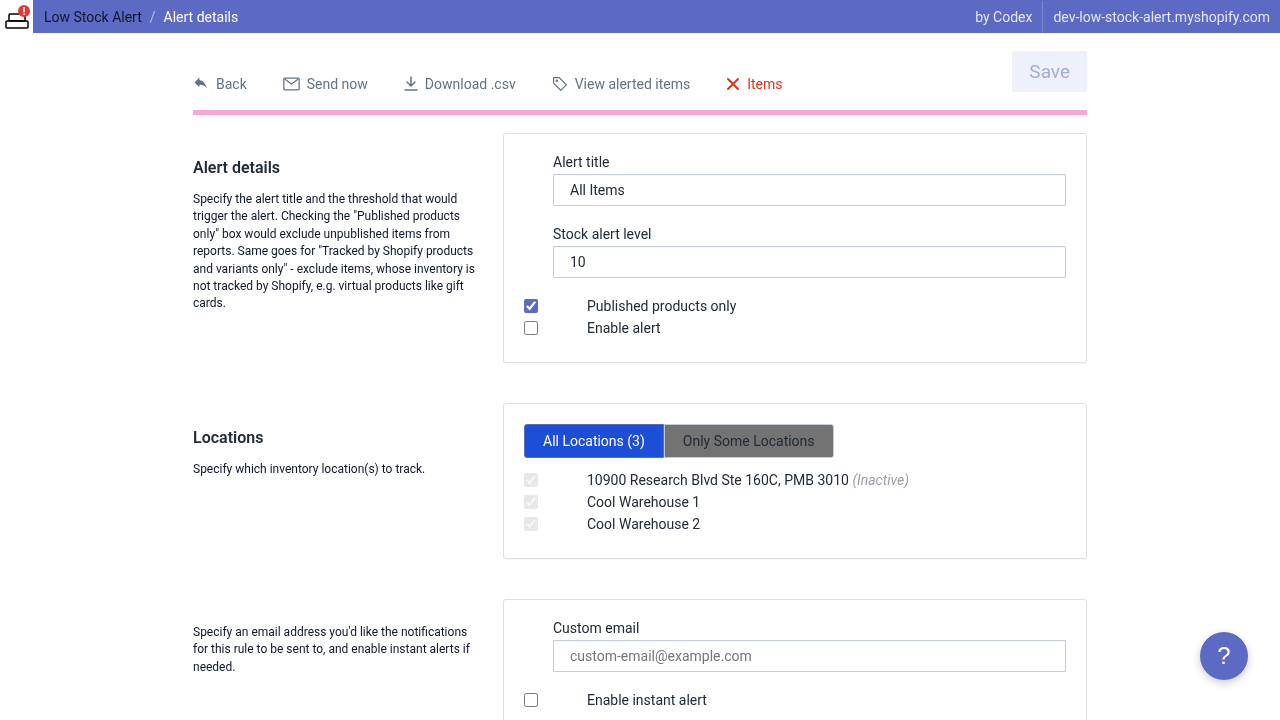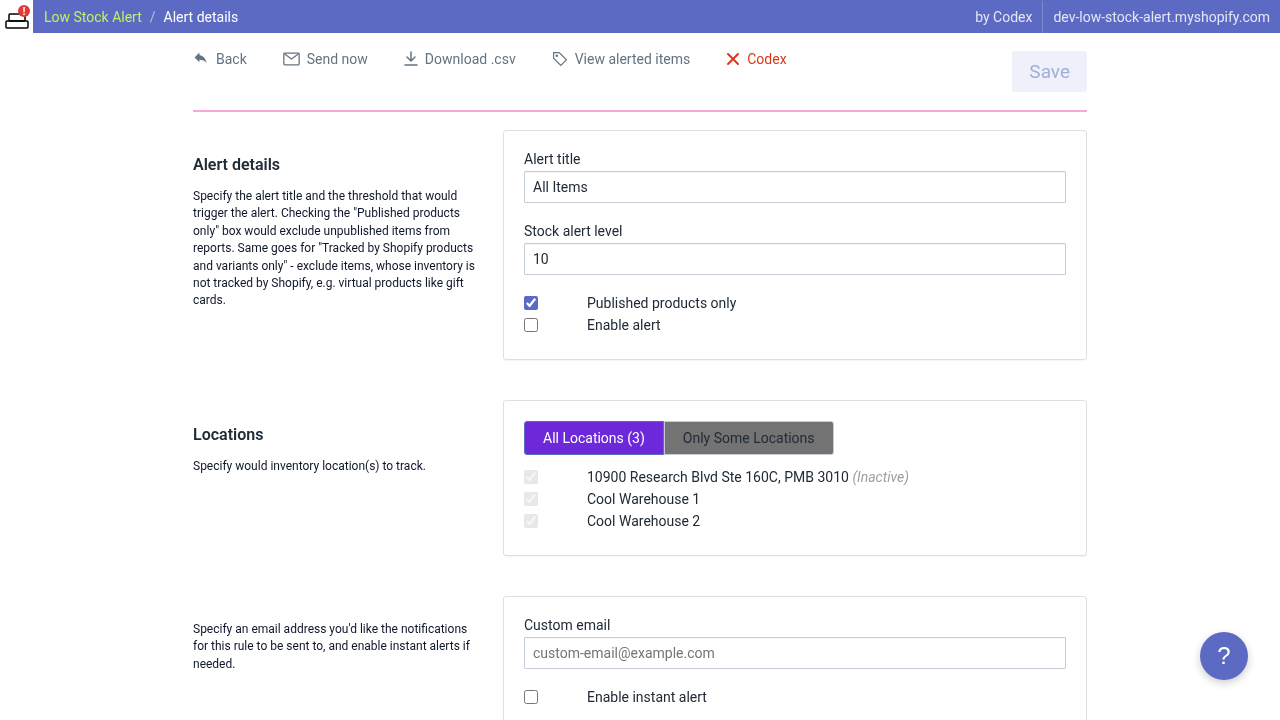--- a/index.html
+++ b/index.html
@@ -33,21 +33,21 @@
     .topbar-logo svg {
       display: block;
     }
     .breadcrumb {
       display: flex;
       align-items: center;
       padding-left: 11px;
       flex: 1;
     }
     .breadcrumb a {
-      color: #bef264;
+      color: #0f172a;
       text-decoration: none;
     }
     .bc-sep {
       color: #b7bde0;
       margin: 0 8px;
     }
     .bc-current {
       color: #fff;
     }
     .topbar-right {
@@ -67,23 +67,23 @@
     .topbar-right a:first-child {
       border-left: none;
     }
     .page {
       max-width: 894px;
       margin: 0 auto;
       padding: 0 0 40px 0;
     }
     .toolbar {
       display: flex;
-      align-items: flex-start;
+      align-items: flex-end;
       padding: 18px 0;
-      border-bottom: 2px solid #f9a8d4;
+      border-bottom: 5px solid #f9a8d4;
       margin-bottom: 18px;
     }
     .toolbar-btn {
       display: inline-flex;
       align-items: center;
       background: none;
       border: none;
       color: #637381;
       font-size: 14px;
       cursor: pointer;
@@ -141,28 +141,29 @@
     .form-label {
       display: block;
       font-size: 14px;
       color: #212b36;
       margin-bottom: 4px;
     }
     .form-input {
       width: 100%;
       border: 1px solid #c4cdd5;
       border-radius: 1px;
-      padding: 7px 8px;
+      padding: 7px 16px;
       font-size: 14px;
       color: #212b36;
       font-family: inherit;
       box-shadow: inset 0 1px 0 rgba(0,0,0,0.03);
     }
     .form-group {
       margin-bottom: 20px;
+      margin-left: 29px;
     }
     .checkbox-row {
       display: flex;
       align-items: center;
       margin-bottom: 6px;
     }
     .checkbox-row input[type="checkbox"] {
       margin-right: 9px;
       width: 14px;
       height: 14px;
@@ -181,21 +182,21 @@
       color: #999fa5;
     }
     .btn-group {
       display: inline-flex;
       margin-bottom: 14px;
     }
     .btn-seg {
       padding: 8px 18px;
       font-size: 14px;
       border: 1px solid #5c6ac4;
-      background: #6d28d9;
+      background: #1d4ed8;
       color: #fff;
       cursor: pointer;
       font-family: inherit;
     }
     .btn-seg:first-child {
       border-radius: 3px 0 0 3px;
     }
     .btn-seg:last-child {
       border-radius: 0 3px 3px 0;
     }
@@ -271,21 +272,21 @@
       <svg width="16" height="16" viewBox="0 0 20 20">
           <path d="M2 2h7l9 9-7 7-9-9V2z" fill="none" stroke="#637381" stroke-width="1.5"></path>
           <circle cx="6" cy="6" r="1.5" fill="#637381"></circle>
         </svg>
       <span>View alerted items</span>
     </button>
     <button class="toolbar-btn delete">
       <svg width="14" height="14" viewBox="0 0 14 14">
           <path d="M2 2l10 10M12 2L2 12" stroke="#de3618" stroke-width="2" stroke-linecap="round"></path>
         </svg>
-      <span>Codex</span>
+      <span>Items</span>
     </button>
     <div class="toolbar-spacer"></div>
     <button class="save-btn">Save</button>
   </div>
 
   <div class="section">
     <div class="section-side">
       <h2>Alert details</h2>
       <p>Specify the alert title and the threshold that would trigger the alert. Checking the "Published products only" box would exclude unpublished items from reports. Same goes for "Tracked by Shopify products and variants only" - exclude items, whose inventory is not tracked by Shopify, e.g. virtual products like gift cards.</p>
     </div>
@@ -305,21 +306,21 @@
       <div class="checkbox-row">
         <input type="checkbox" style="">
         <label>Enable alert</label>
       </div>
     </div>
   </div>
 
   <div class="section">
     <div class="section-side">
       <h2>Locations</h2>
-      <p>Specify would inventory location(s) to track.</p>
+      <p>Specify which inventory location(s) to track.</p>
     </div>
     <div class="card">
       <div class="btn-group">
         <button class="btn-seg">All Locations (3)</button>
         <button class="btn-seg inactive">Only Some Locations</button>
       </div>
       <div class="checkbox-row disabled">
         <input type="checkbox" checked="" disabled="" style="">
         <label>
           <span>10900 Research Blvd Ste 160C, PMB 3010</span>

